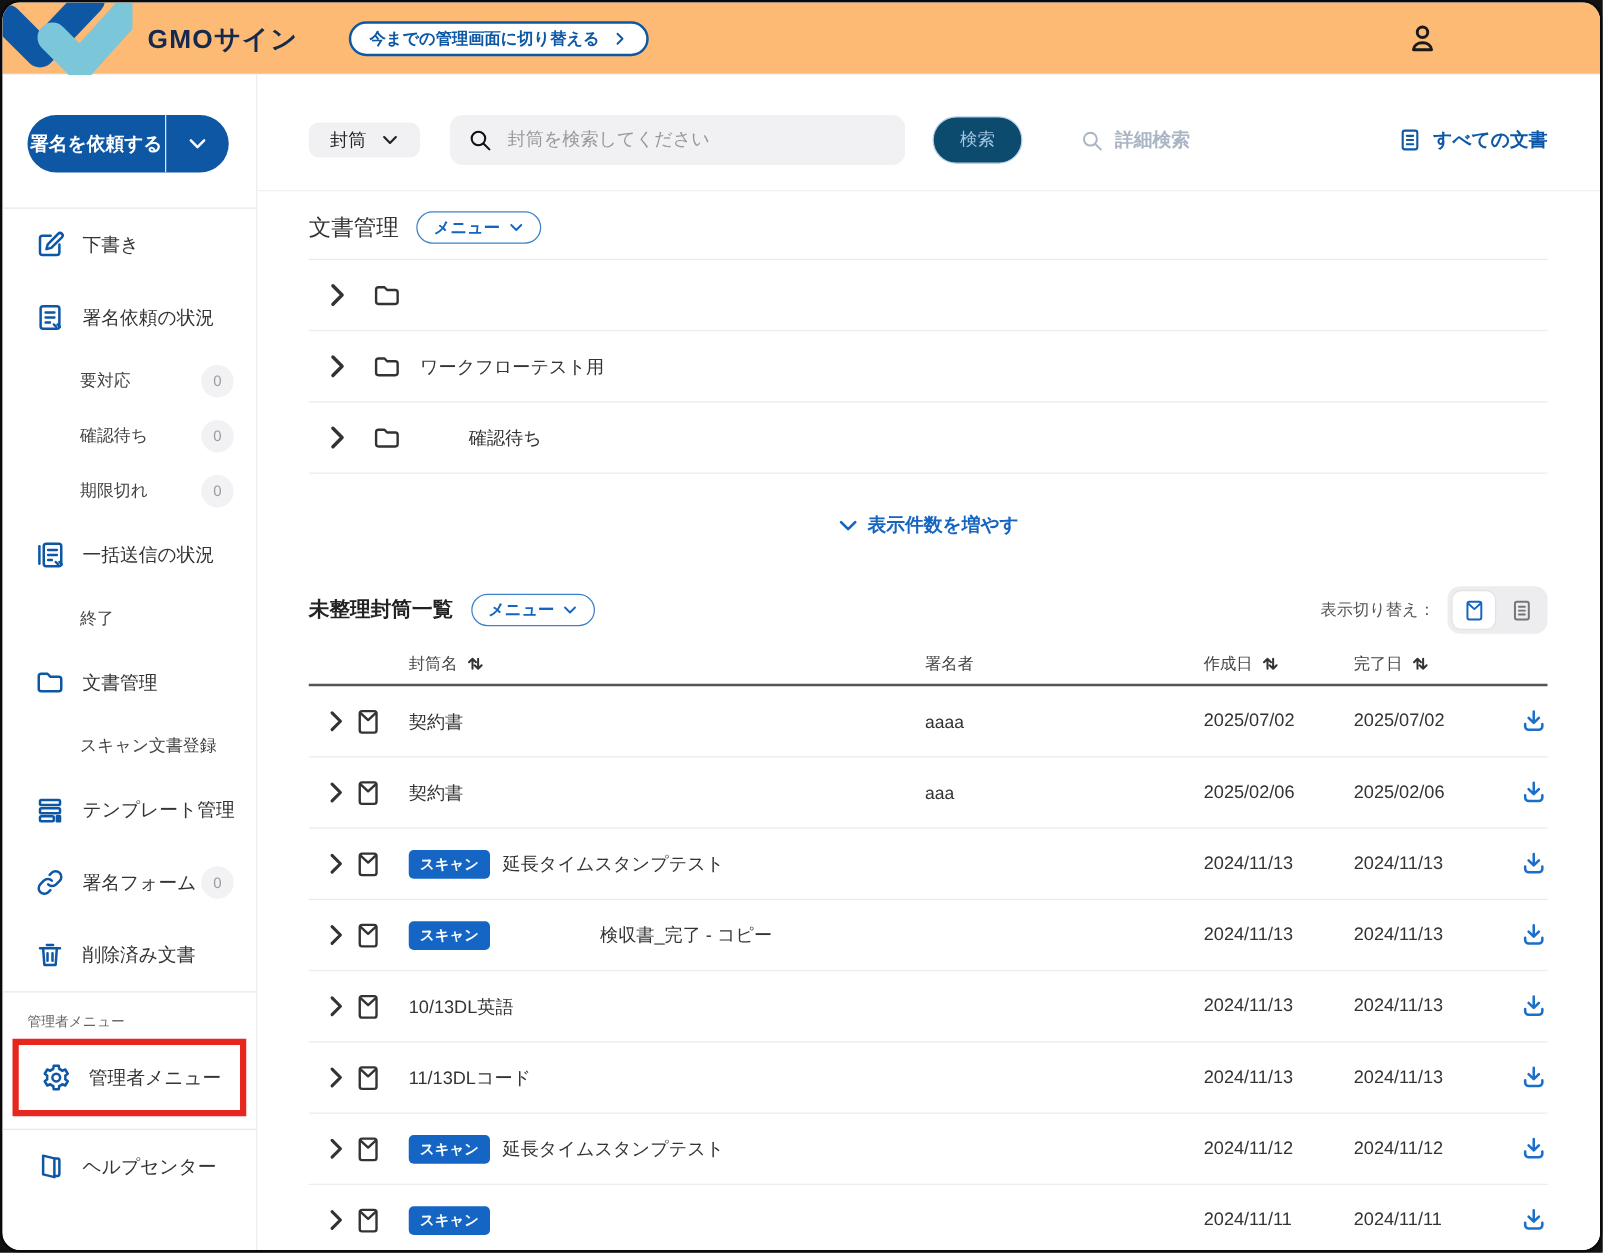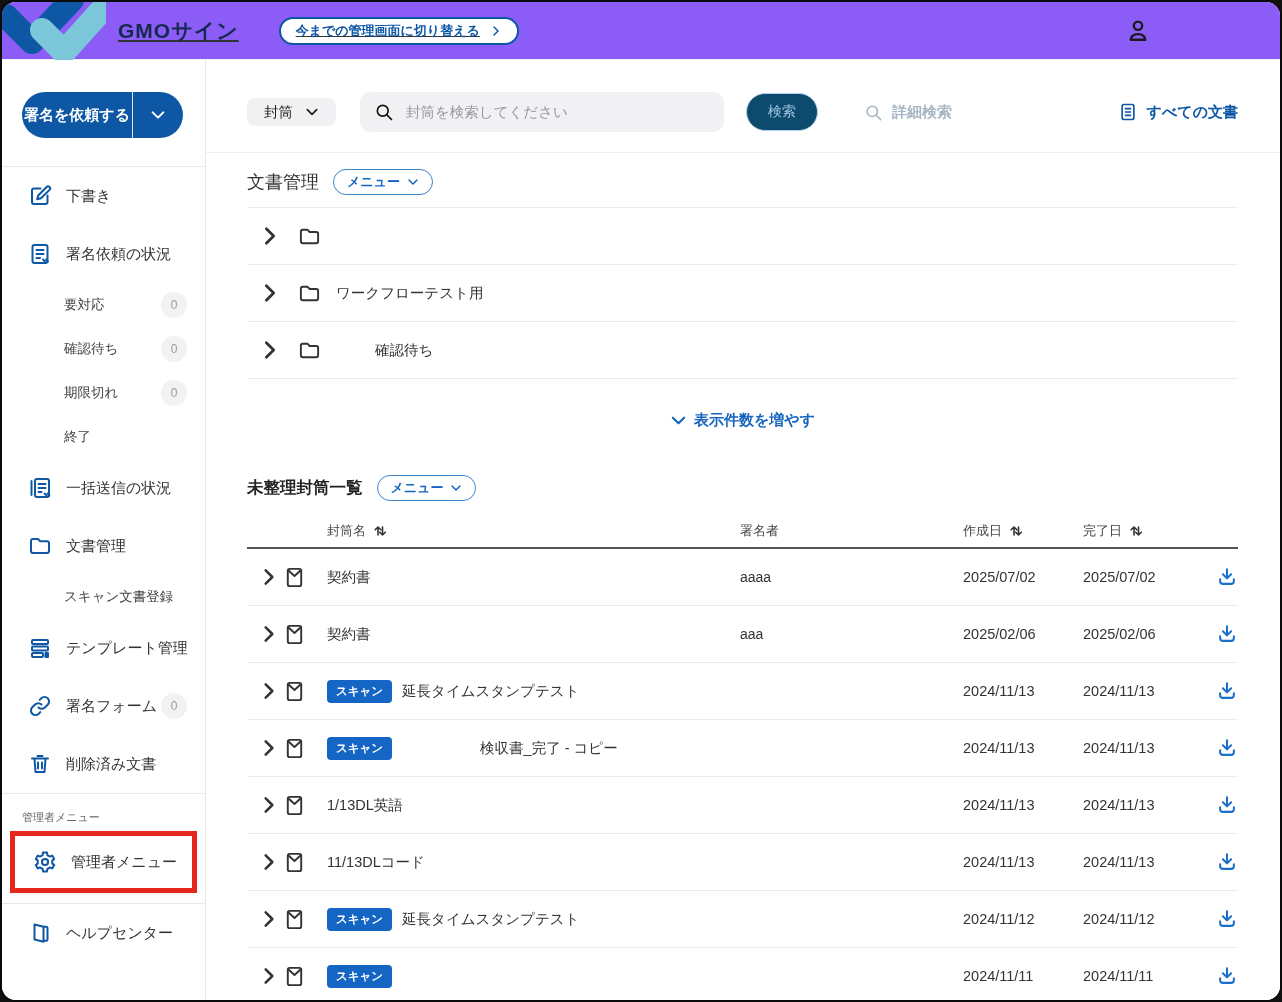--- a/index.html
+++ b/index.html
@@ -3,21 +3,21 @@
 <meta charset="utf-8">
 <style>
   html,body{margin:0;padding:0;background:#111;}
   *{box-sizing:border-box;}
   .window{
     width:1282px;height:1002px;margin:0 auto;background:#fff;
     border:2px solid #0a0a0a;border-radius:16px;overflow:hidden;position:relative;
     font-family:"Liberation Sans","DejaVu Sans",sans-serif;color:#333;
   }
   
-  .app-header{height:58px;display:flex;align-items:center;position:relative;background:#8b5cf6;border-bottom:1px solid #f2f2f4;text-decoration:underline;}
+  .app-header{height:58px;display:flex;align-items:center;position:relative;background:#fdba74;border-bottom:1px solid #f2f2f4;}
   .logo-mark{width:104px;height:58px;flex-shrink:0;}
   .logo-text{font-size:21px;font-weight:bold;color:#14294e;letter-spacing:1px;margin-left:12px;}
   .switch-btn{margin-left:40px;display:flex;align-items:center;gap:10px;border:2px solid #0d57a5;color:#0d57a5;
     background:#fff;border-radius:15px;height:28px;padding:0 15px;font-size:13px;font-weight:bold;cursor:pointer;
     font-family:inherit;}
   .switch-btn .ic{width:12px;height:12px;display:flex;}
   .user-icon{position:absolute;right:128px;top:15px;width:28px;height:28px;color:#1a1a1a;cursor:pointer;}
   
   .body-row{display:flex;height:942px;}
   .sidebar{width:204px;flex-shrink:0;border-right:1px solid #e8e8ea;padding-top:30px;background:#fff;}
@@ -167,33 +167,33 @@
             <span class="nav-badge">0</span>
           </div>
           <div class="nav-item sub">
             <span class="nav-label">確認待ち</span>
             <span class="nav-badge">0</span>
           </div>
           <div class="nav-item sub">
             <span class="nav-label">期限切れ</span>
             <span class="nav-badge">0</span>
           </div>
-          <div class="nav-item sub">
-            <span class="nav-label">終了</span>
-          </div>
           <div class="nav-item">
             <span class="nav-icon">
               <svg viewBox="0 0 24 24" width="100%" height="100%" fill="none" stroke="currentColor" stroke-width="2" stroke-linecap="round" stroke-linejoin="round">
                 <path d="M3.5 5v14"></path>
                 <rect x="7" y="3" width="14" height="18" rx="2"></rect>
                 <path d="M10.5 8h7M10.5 12h7M10.5 16h3"></path>
                 <path d="M16.5 17.5l2 2M19.5 17.5l2 2" stroke-width="1.8"></path>
               </svg>
             </span>
             <span class="nav-label">一括送信の状況</span>
+          </div>
+          <div class="nav-item sub">
+            <span class="nav-label">終了</span>
           </div>
           <div class="nav-item">
             <span class="nav-icon">
               <svg viewBox="0 0 24 24" width="100%" height="100%" fill="none" stroke="currentColor" stroke-width="2" stroke-linecap="round" stroke-linejoin="round">
                 <path d="M3 7a2 2 0 0 1 2-2h5l2.2 2.3H19a2 2 0 0 1 2 2V17a2 2 0 0 1-2 2H5a2 2 0 0 1-2-2z"></path>
               </svg>
             </span>
             <span class="nav-label">文書管理</span>
           </div>
           <div class="nav-item sub">
@@ -363,20 +363,41 @@
         <div class="env-head">
           <span class="env-title">未整理封筒一覧</span>
           <button class="menu-pill">
             <span>メニュー</span>
             <span class="ic">
                 <svg viewBox="0 0 24 24" width="100%" height="100%" fill="none" stroke="currentColor" stroke-width="3" stroke-linecap="round" stroke-linejoin="round">
                   <path d="M4 8l8 8 8-8"></path>
                 </svg>
               </span>
           </button>
+          <div class="toggle-wrap">
+            <span class="toggle-label">表示切り替え：</span>
+            <div class="toggle-group">
+              <div class="toggle-btn active">
+                <span class="ic">
+                    <svg viewBox="0 0 24 24" width="100%" height="100%" fill="none" stroke="currentColor" stroke-width="2" stroke-linecap="round" stroke-linejoin="round">
+                      <rect x="5" y="3" width="14" height="18" rx="2"></rect>
+                      <path d="M5.5 4.5l6.5 6 6.5-6"></path>
+                    </svg>
+                  </span>
+              </div>
+              <div class="toggle-btn inactive">
+                <span class="ic">
+                    <svg viewBox="0 0 24 24" width="100%" height="100%" fill="none" stroke="currentColor" stroke-width="2" stroke-linecap="round" stroke-linejoin="round">
+                      <rect x="5" y="3" width="14" height="18" rx="2"></rect>
+                      <path d="M9 8h6M9 12h6M9 16h6"></path>
+                    </svg>
+                  </span>
+              </div>
+            </div>
+          </div>
         </div>
 
         <div class="tbl-header">
           <span class="col-lead"></span>
           <span class="col-name">
             <span>封筒名</span>
             <span class="sort-ic">
                 <svg viewBox="0 0 14 14" width="100%" height="100%" fill="none" stroke="currentColor" stroke-width="1.6" stroke-linecap="round" stroke-linejoin="round">
                   <path d="M5 11V3M5 3L2.2 5.8M5 3l2.8 2.8M9.5 3v8M9.5 11L6.7 8.2M9.5 11l2.8-2.8"></path>
                 </svg>
@@ -539,21 +560,21 @@
               </span>
               <span class="cell-icon">
                 <span class="ic">
                   <svg viewBox="0 0 24 24" width="100%" height="100%" fill="none" stroke="currentColor" stroke-width="2" stroke-linecap="round" stroke-linejoin="round">
                     <rect x="5" y="3" width="14" height="18" rx="2"></rect>
                     <path d="M5.5 4.5l6.5 6 6.5-6"></path>
                   </svg>
                 </span>
               </span>
               <span class="cell-name">
-                <span class="env-name">1/13DL英語</span>
+                <span class="env-name">10/13DL英語</span>
               </span>
               <span class="cell-signer"></span>
               <span class="cell-created">2024/11/13</span>
               <span class="cell-completed">2024/11/13</span>
               <span class="cell-dl">
                 <span class="ic">
                   <svg viewBox="0 0 24 24" width="100%" height="100%" fill="none" stroke="currentColor" stroke-width="2.2" stroke-linecap="round" stroke-linejoin="round">
                     <path d="M12 3.5v9.5M7.5 9l4.5 4.5L16.5 9"></path>
                     <path d="M4.5 14.5v1.8a3.2 3.2 0 0 0 3.2 3.2h8.6a3.2 3.2 0 0 0 3.2-3.2v-1.8"></path>
                   </svg>

